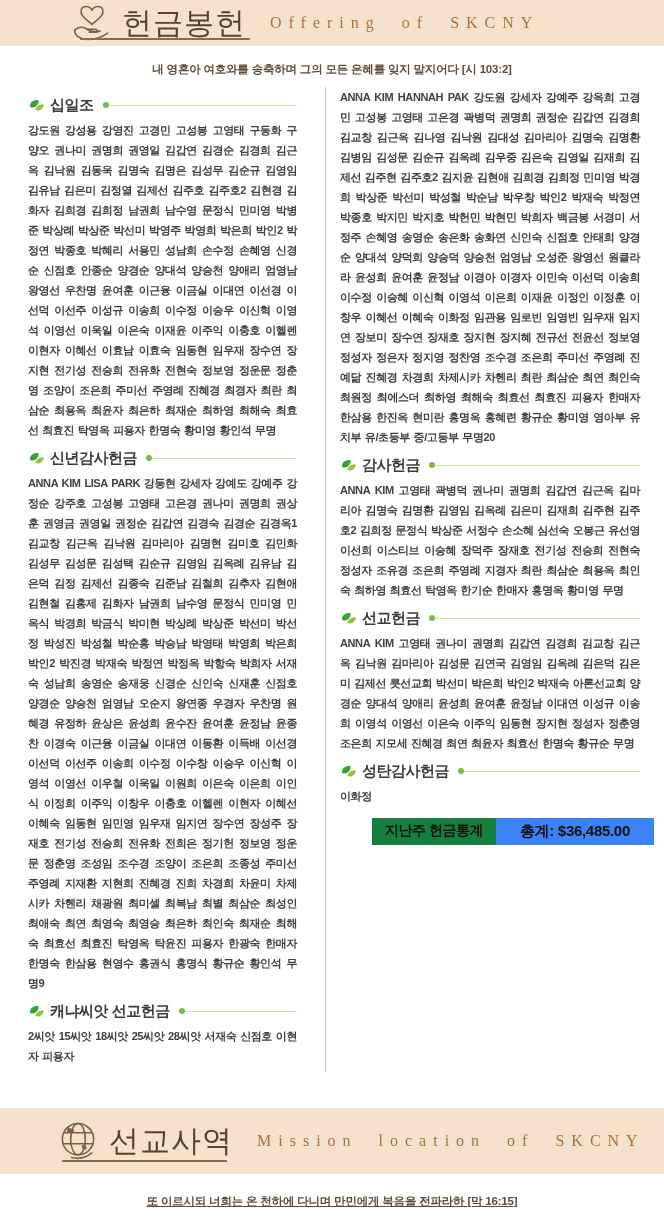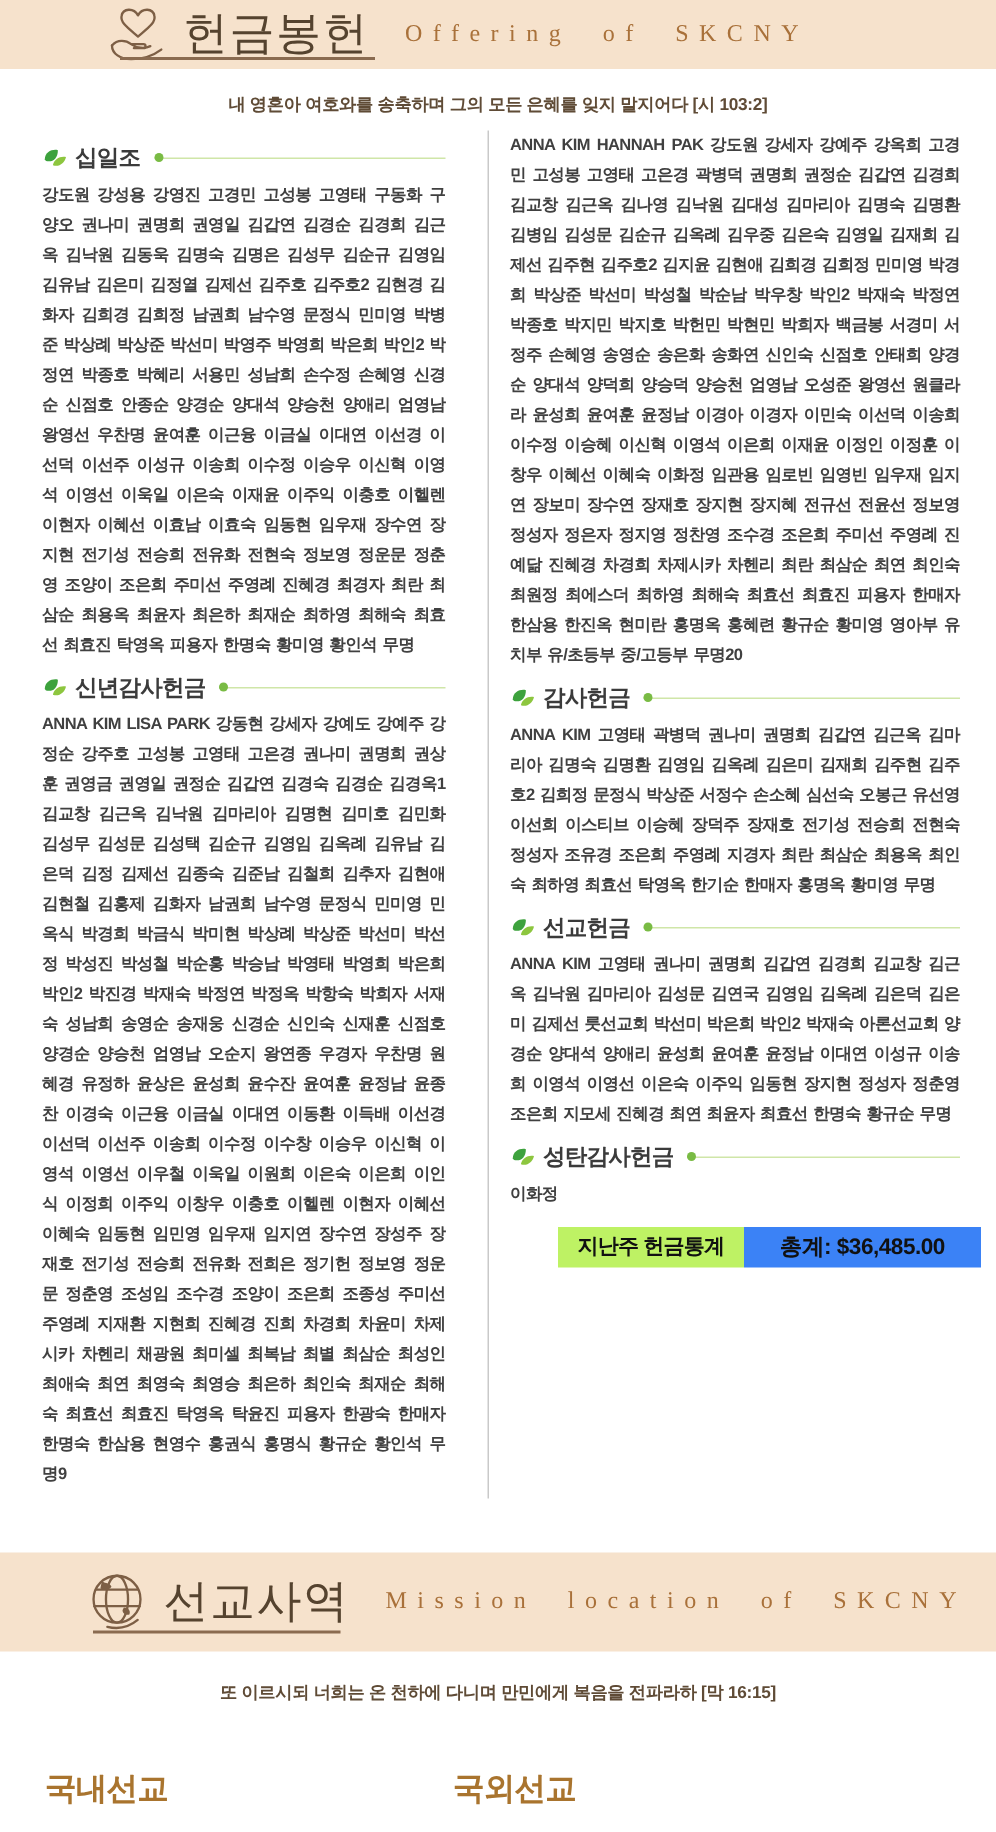--- a/index.html
+++ b/index.html
@@ -14,40 +14,40 @@
   .band-title { font-size:30px; font-weight:400; color:#55432f; letter-spacing:1px; line-height:1; }
   .band-sub { margin-left:24px; font-family:"Liberation Serif", serif; font-size:16px; font-weight:400;
               color:#a9713a; letter-spacing:7px; word-spacing:10px; white-space:nowrap; }
   .band-underline { position:absolute; height:1.5px; background:#8a6b50; }
   .band1 .band-underline { left:80px; top:38px; width:170px; }
   .band2 .band-underline { left:62px; top:52px; width:165px; }
 
   
   .verse { text-align:center; font-size:11.5px; font-weight:700; color:#5f4b36; letter-spacing:-0.2px; }
   .verse1 { margin:16px 0 10px 0; }
-  .verse2 { margin:20px 0 24px 0; }
+  .verse2 { margin:20px 0 24px 0;text-decoration:underline; }
 
   
   .columns { display:flex; padding:0 24px 0 28px; min-height:752px; align-items:stretch;gap:16px; }
   .col { }
   .col-left { width:305px; padding-right:12px; }
   .col-right { flex:1; border-left:1px solid #c9c9c9; padding-left:14px; }
 
   .osec { margin-bottom:6px; }
   .sec-head { display:flex; align-items:center; margin:9px 0 5px 0; }
   .leaf { flex:0 0 auto; margin-right:5px; }
   .sec-title { font-size:15px; font-weight:800; color:#3b3b3b; letter-spacing:-0.5px; white-space:nowrap; }
   .hline { flex:1; height:1.5px; background:#cfe6a8; margin-left:9px; position:relative; }
   .hline::before { content:''; position:absolute; left:0; top:-2.5px; width:6px; height:6px; border-radius:50%; background:#79bb44; }
   .names { font-size:11px; font-weight:600; color:#404040; line-height:20px; letter-spacing:-0.4px;
            text-align:justify; word-spacing:1px; }
 
   
   .stats { display:flex; margin:12px 0 0 32px; width:268px; }
-  .stats-label { background:#bef264; color:#111; font-size:14px; font-weight:800; padding:4px 13px; white-space:nowrap; letter-spacing:-0.5px; }
+  .stats-label { background:#15803d; color:#111; font-size:14px; font-weight:800; padding:4px 13px; white-space:nowrap; letter-spacing:-0.5px; }
   .stats-total { flex:1; background:#3b82f6; color:#111; font-size:15px; font-weight:800; padding:4px 24px; text-align:center; white-space:nowrap; letter-spacing:-0.3px; }
 
   
   .missions { display:flex; padding:18px 8px 0 30px; }
   .mblock-domestic { width:272px; flex:0 0 auto; }
   .mblock-overseas { flex:1; }
   .mblock h2 { font-size:21px; font-weight:800; color:#a9742e; letter-spacing:-0.5px; margin-bottom:12px; }
 
   svg { display:block; }
 </style>
@@ -97,20 +97,33 @@
               <path d="M2 10 C2 4 8 1.5 12.5 2.5 C12.5 9 8.5 12.5 3 11.2 Z" fill="#3da23d"></path>
               <path d="M8.5 14.5 C9.5 9.5 14.5 7 19 8 C18 13 13 16.5 8.5 14.5 Z" fill="#8dc63f"></path>
             </svg>
           </span>
           <span class="sec-title">신년감사헌금</span>
           <span class="hline"></span>
         </div>
         <p class="names">ANNA KIM LISA PARK 강동현 강세자 강예도 강예주 강정순 강주호 고성봉 고영태 고은경 권나미 권명희 권상훈 권영금 권영일 권정순 김갑연 김경숙 김경순 김경옥1 김교창 김근옥 김낙원 김마리아 김명현 김미호 김민화 김성무 김성문 김성택 김순규 김영임 김옥례 김유남 김은덕 김정 김제선 김종숙 김준남 김철희 김추자 김현애 김현철 김홍제 김화자 남권희 남수영 문정식 민미영 민옥식 박경희 박금식 박미현 박상례 박상준 박선미 박선정 박성진 박성철 박순홍 박승남 박영태 박영희 박은희 박인2 박진경 박재숙 박정연 박정옥 박항숙 박희자 서재숙 성남희 송영순 송재웅 신경순 신인숙 신재훈 신점호 양경순 양승천 엄영남 오순지 왕연종 우경자 우찬명 원혜경 유정하 윤상은 윤성희 윤수잔 윤여훈 윤정남 윤종찬 이경숙 이근융 이금실 이대연 이동환 이득배 이선경 이선덕 이선주 이송희 이수정 이수창 이승우 이신혁 이영석 이영선 이우철 이욱일 이원희 이은숙 이은희 이인식 이정희 이주익 이창우 이충호 이헬렌 이현자 이혜선 이혜숙 임동현 임민영 임우재 임지연 장수연 장성주 장재호 전기성 전승희 전유화 전희은 정기헌 정보영 정운문 정춘영 조성임 조수경 조양이 조은희 조종성 주미선 주영례 지재환 지현희 진혜경 진희 차경희 차윤미 차제시카 차헨리 채광원 최미셀 최복남 최별 최삼순 최성인 최애숙 최연 최영숙 최영승 최은하 최인숙 최재순 최해숙 최효선 최효진 탁영옥 탁윤진 피용자 한광숙 한매자 한명숙 한삼용 현영수 홍권식 홍명식 황규순 황인석 무명9</p>
       </section>
 
+      <section class="osec">
+        <div class="sec-head">
+          <span class="leaf">
+            <svg width="17" height="15" viewBox="0 0 20 18">
+              <path d="M2 10 C2 4 8 1.5 12.5 2.5 C12.5 9 8.5 12.5 3 11.2 Z" fill="#3da23d"></path>
+              <path d="M8.5 14.5 C9.5 9.5 14.5 7 19 8 C18 13 13 16.5 8.5 14.5 Z" fill="#8dc63f"></path>
+            </svg>
+          </span>
+          <span class="sec-title">캐냐씨앗 선교헌금</span>
+          <span class="hline"></span>
+        </div>
+        <p class="names">2씨앗 15씨앗 18씨앗 25씨앗 28씨앗 서재숙 신점호 이현자 피용자</p>
+      </section>
 
     </div>
 
     <div class="col col-right">
 
       <section class="osec">
         <p class="names">ANNA KIM HANNAH PAK 강도원 강세자 강예주 강옥희 고경민 고성봉 고영태 고은경 곽병덕 권명희 권정순 김갑연 김경희 김교창 김근옥 김나영 김낙원 김대성 김마리아 김명숙 김명환 김병임 김성문 김순규 김옥례 김우중 김은숙 김영일 김재희 김제선 김주현 김주호2 김지윤 김현애 김희경 김희정 민미영 박경희 박상준 박선미 박성철 박순남 박우창 박인2 박재숙 박정연 박종호 박지민 박지호 박헌민 박현민 박희자 백금봉 서경미 서정주 손혜영 송영순 송은화 송화연 신인숙 신점호 안태희 양경순 양대석 양덕희 양승덕 양승천 엄영남 오성준 왕영선 원클라라 윤성희 윤여훈 윤정남 이경아 이경자 이민숙 이선덕 이송희 이수정 이승혜 이신혁 이영석 이은희 이재윤 이정인 이정훈 이창우 이혜선 이혜숙 이화정 임관용 임로빈 임영빈 임우재 임지연 장보미 장수연 장재호 장지현 장지혜 전규선 전윤선 정보영 정성자 정은자 정지영 정찬영 조수경 조은희 주미선 주영례 진예닮 진혜경 차경희 차제시카 차헨리 최란 최삼순 최연 최인숙 최원정 최에스더 최하영 최해숙 최효선 최효진 피용자 한매자 한삼용 한진옥 현미란 홍명옥 홍혜련 황규순 황미영 영아부 유치부 유/초등부 중/고등부 무명20</p>
       </section>
 
       <section class="osec">

